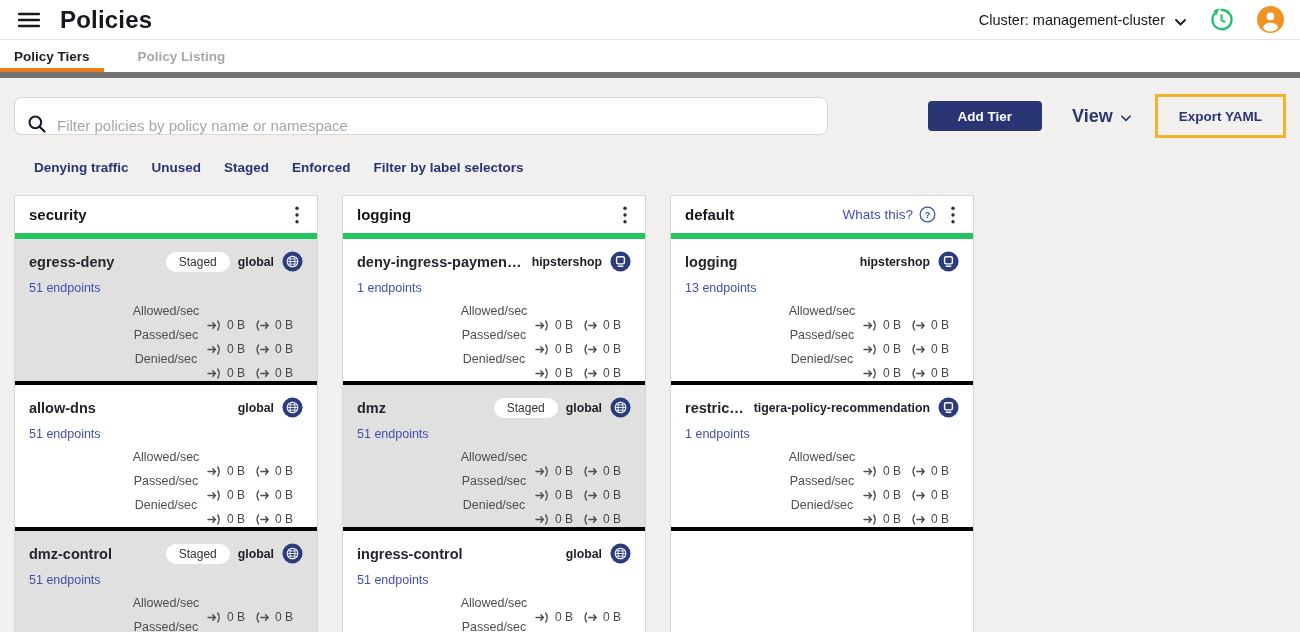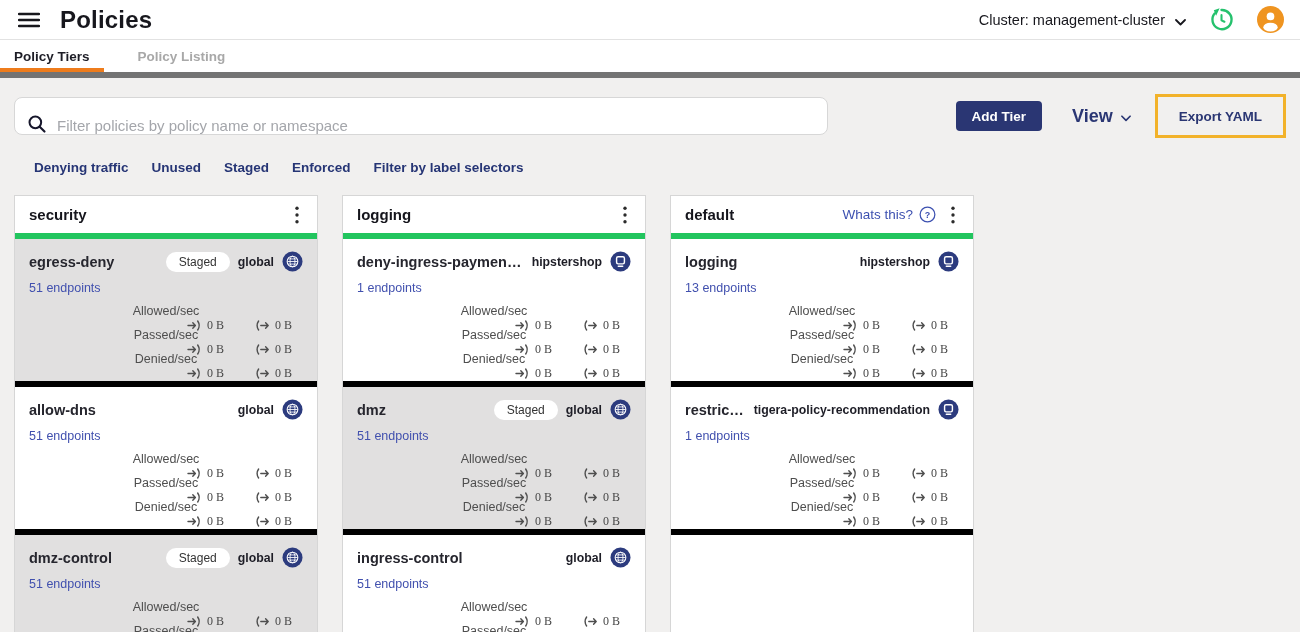--- a/index.html
+++ b/index.html
@@ -22,53 +22,53 @@
 
   
   .content { padding:16px 14px 0 14px; }
   .toolbar-row { display:flex; align-items:center; }
   .search { width:814px; height:38px; background:#fff; border:1px solid #d7d7d7; border-radius:8px;
     display:flex; align-items:flex-end; padding:0 12px; }
   .search input { border:none; outline:none; flex:1; margin-left:10px; font-size:15px; color:#333;
     background:transparent; font-family:"Liberation Sans", sans-serif; }
   .search input::placeholder { color:#a4a6ab; }
   .toolbar-actions { margin-left:auto; display:flex; align-items:center; }
-  .btn-primary { height:30px; padding:0 16px; background:#2a3673; color:#fff; border:none; border-radius:4px;
+  .btn-primary { height:30px; padding:0 30px; background:#2a3673; color:#fff; border:none; border-radius:4px;
     font-size:13.5px; font-weight:700; cursor:pointer; font-family:"Liberation Sans", sans-serif; }
   .view-btn { margin-left:30px; display:flex; align-items:center; gap:8px; color:#2a3673;
     font-size:18px; font-weight:700; cursor:pointer; }
   .export-box { margin-left:24px; height:44px; padding:0 21px; display:flex; align-items:center;
     border:3px solid #f2b22a; color:#2a3673; font-size:13.5px; font-weight:700; cursor:pointer; }
   .recommend { margin-left:22px; color:#2a3673; font-size:14px; font-weight:700; cursor:pointer; }
 
   
   .filters { display:flex; gap:23px; margin:22px 0 0 20px; }
   .filters span { color:#263575; font-size:13.5px; font-weight:700; cursor:pointer; }
 
   
   .tiers { display:flex; gap:24px; margin-top:20px; align-items:flex-start; }
   .tier { width:304px; min-height:440px; background:#fff; border:1px solid #d6d6d6; }
   .tier-header { height:43px; display:flex; align-items:center; padding:0 14px; border-bottom:6px solid #22c55e; }
   .tier-title { font-size:15px; font-weight:700; color:#15151c; }
   .tier-actions { margin-left:auto; display:flex; align-items:center; gap:11px; }
   .whats { color:#3c50b0; font-size:13.5px; display:flex; align-items:center; gap:6px; cursor:pointer; }
   .kebab-btn { cursor:pointer; display:flex; align-items:center; padding:2px 4px; }
 
-  .card { padding:12px 14px 13px 14px; border-bottom:6px solid #000000; background:#fff; cursor:pointer; }
+  .card { padding:12px 14px 13px 14px; border-bottom:4px solid #000000; background:#fff; cursor:pointer; }
   .card.shaded { background:#e1e0e0; }
   .card-top { display:flex; align-items:center; height:21px; }
   .pname { font-size:14.5px; font-weight:600; color:#26262e; flex:1; min-width:0;
     white-space:nowrap; overflow:hidden; text-overflow:ellipsis; }
   .meta { display:flex; align-items:center; gap:8px; margin-left:8px; flex-shrink:0; }
   .pill { background:#fff; border-radius:11px; padding:3px 13px; font-size:12px; color:#333; }
   .scope { font-size:12.3px; font-weight:700; color:#1d1d26; }
   .endpoints { display:inline-block; margin-top:9px; font-size:12.5px; color:#4150ae; cursor:pointer; }
   .mrow { display:flex; align-items:center; margin-top:8px; height:16px;flex-direction:column; }
   .mlabel { font-size:12.5px; color:#4e4e4e; }
-  .mvals { margin-left:auto; display:flex; gap:20px;font-family:Liberation Serif, serif; }
+  .mvals { margin-left:auto; display:flex; gap:0; }
   .vg { display:flex; align-items:center; gap:5px; min-width:48px; font-size:12px; color:#474747; }
 </style>
 </head>
 <body>
 
 <div class="topbar">
   <span class="hamburger">
     <svg width="22" height="16" viewBox="0 0 22 16">
         <path d="M1 2 h20 M1 8 h20 M1 14 h20" stroke="#17171c" stroke-width="2.5" stroke-linecap="round"></path>
       </svg>

